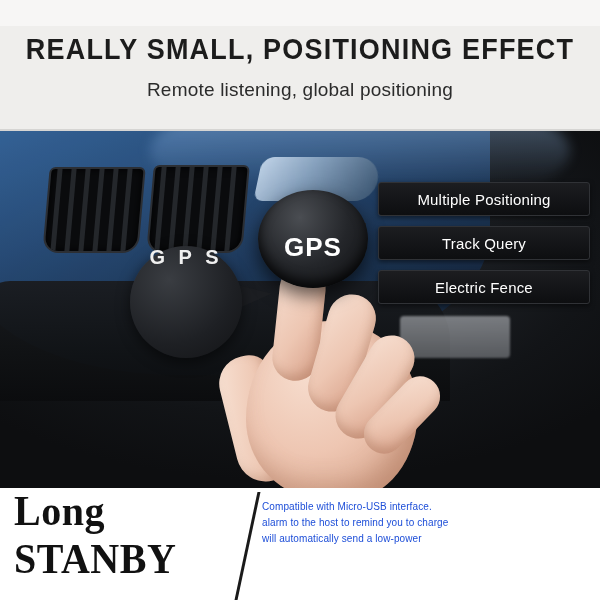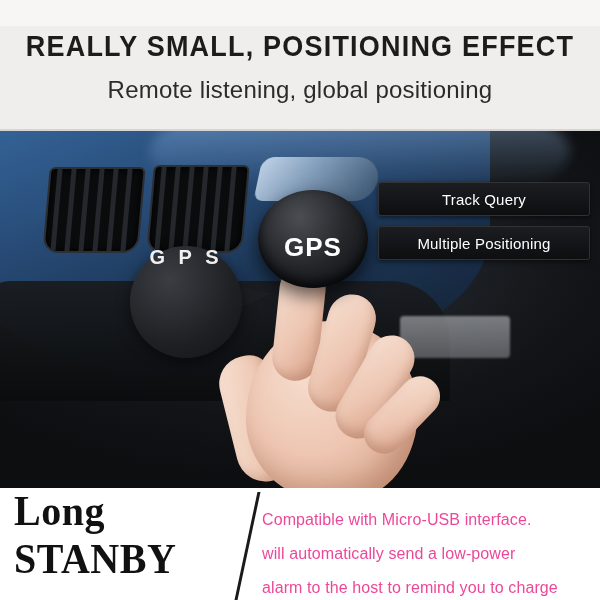--- a/index.html
+++ b/index.html
@@ -46,21 +46,21 @@
     font-size: 27px;
     letter-spacing: 1.2px;
     font-weight: bold;
     color: #1c1c1c;
     white-space: nowrap;
     transform: scaleY(1.12);
     margin-top: 6px;
   }
   .subheadline {
     position: relative;
-    font-size: 24px;
+    font-size: 19px;
     color: #2b2b2b;
     margin-top: 14px;
     letter-spacing: 0.2px;
     white-space: nowrap;
   }
 
   
   .photo {
     position: absolute;
     left: 0;
@@ -327,25 +327,24 @@
     background: #1a1a1a;
     transform: skewX(-12deg);
   }
   .bottom-right {
     position: relative;
     flex: 1;
     padding: 11px 8px 0 18px;
     box-sizing: border-box;
   }
   .desc {
-    font-size: 16px;
-    color: #ec4899;
+    font-size: 10px;
+    color: #1d4ed8;
     line-height: 1.62;
     letter-spacing: 0.1px;
-    margin-top: 8px;
   }
 </style>
 </head>
 <body>
 
 <div class="poster">
 
   <div class="header">
     <div class="header-rule-top"></div>
     <div class="headline">REALLY SMALL, POSITIONING EFFECT</div>
@@ -391,33 +390,34 @@
       <div class="finger f-middle"></div>
       <div class="finger f-ring"></div>
       <div class="finger f-pinky"></div>
     </div>
     <div class="device-side"></div>
     <div class="device">
       <span class="device-label">GPS</span>
     </div>
 
     <div class="features">
+      <div class="feature">Multiple Positioning</div>
       <div class="feature">Track Query</div>
-      <div class="feature">Multiple Positioning</div>
+      <div class="feature">Electric Fence</div>
     </div>
   </div>
 
   <div class="bottom">
     <div class="bottom-left">
       <div class="long-standby">
         <span>Long</span>
         <span class="l2">STANBY</span>
       </div>
     </div>
     <div class="bottom-right">
       <div class="desc">Compatible with Micro-USB interface.</div>
+      <div class="desc">alarm to the host to remind you to charge</div>
       <div class="desc">will automatically send a   low-power</div>
-      <div class="desc">alarm to the host to remind you to charge</div>
     </div>
   </div>
   <div class="divider"></div>
 
 </div>
 
 </body></html>

